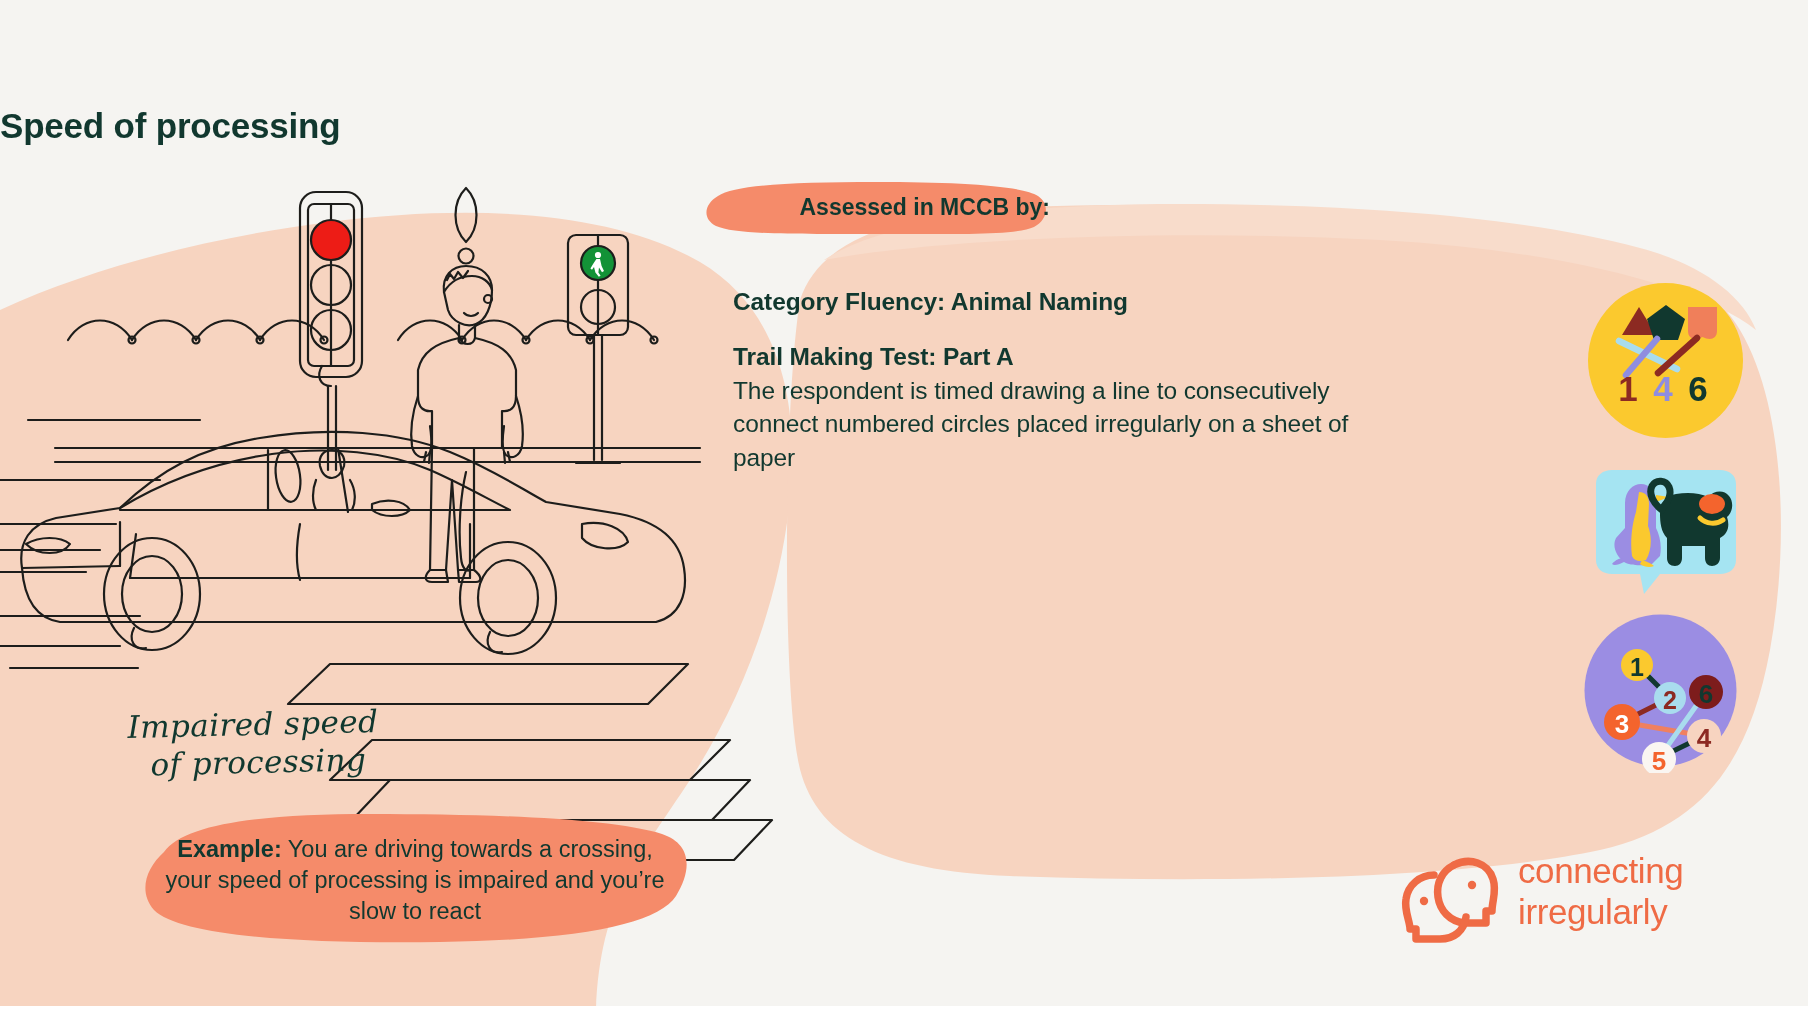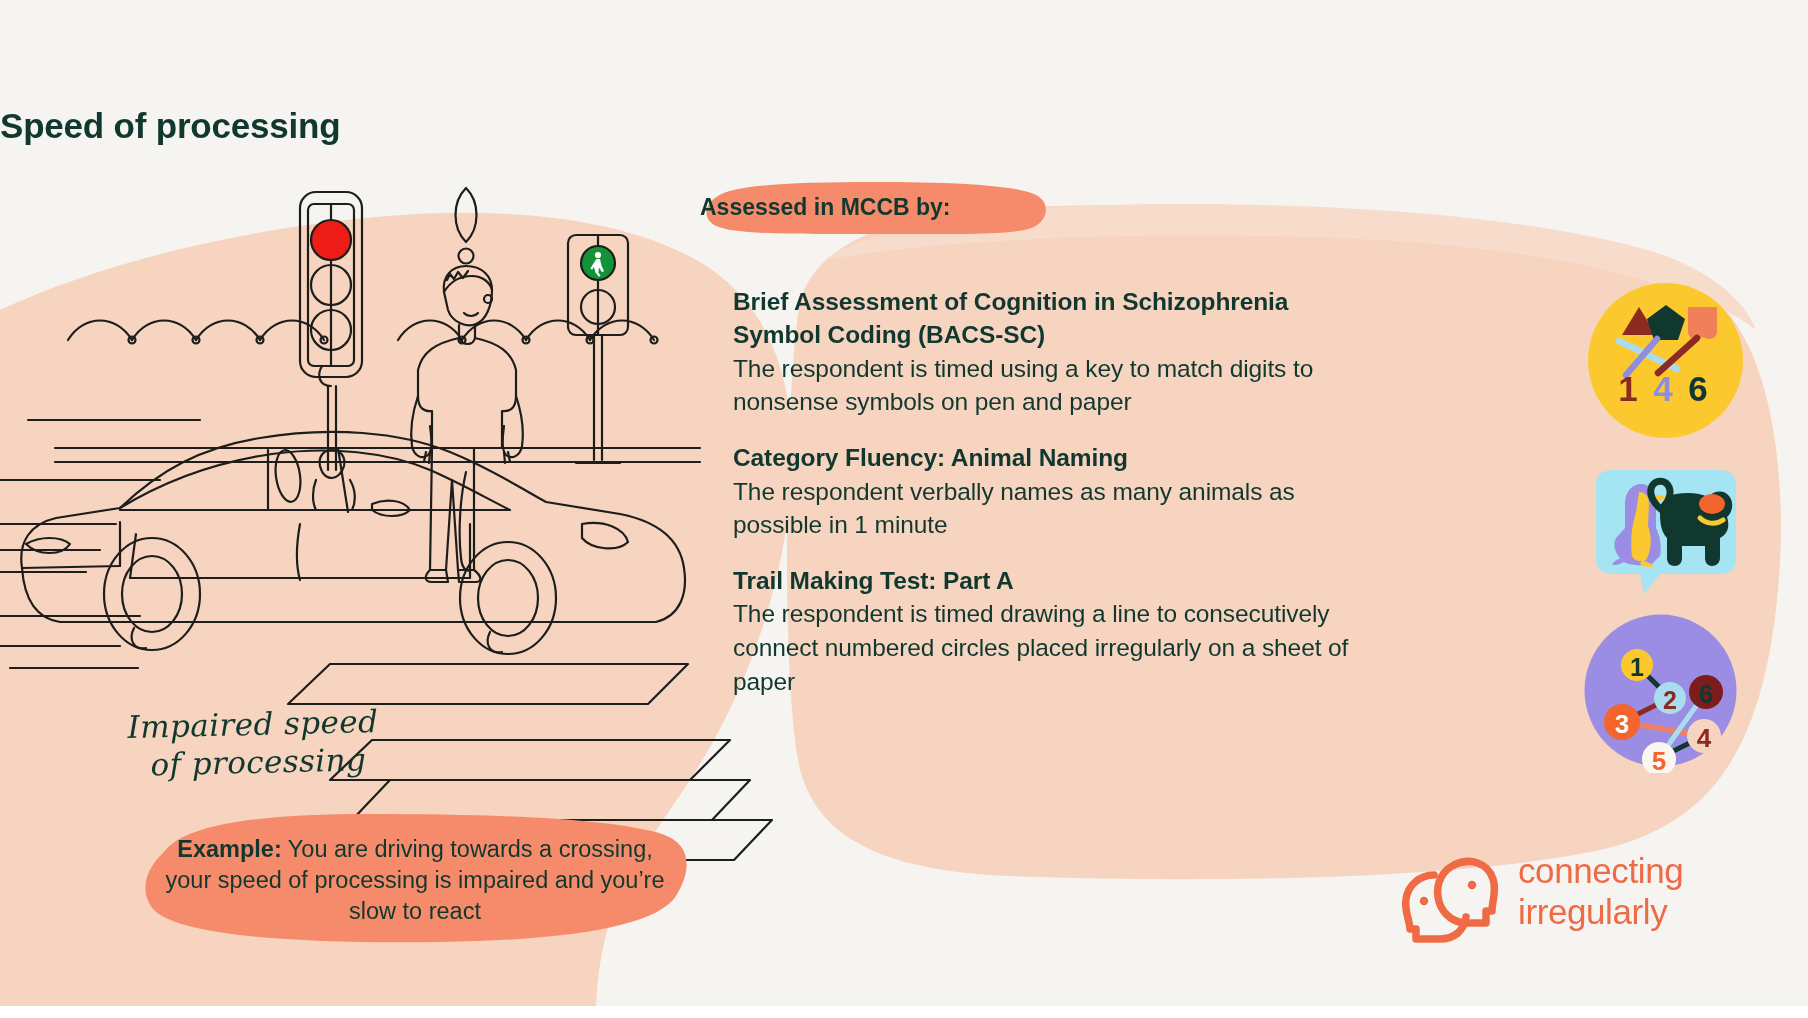--- a/index.html
+++ b/index.html
@@ -100,21 +100,21 @@
   }
   #assessed-badge .badge-bg {
     position: absolute;
     left: 0; top: 0;
     width: 100%; height: 100%;
   }
   #assessed-badge .badge-label {
     position: absolute;
     left: 0; top: 12px;
     width: 350px;
-    text-align: left;
+    text-align: right;
     color: #11382f;
     font-size: 23px;
     font-weight: bold;
   }
 
   #items {
     position: absolute;
     left: 733px;
     top: 285px;
     width: 640px;
@@ -383,26 +383,21 @@
     <svg class="badge-bg" viewBox="0 0 350 52" preserveAspectRatio="none">
       <path d="M 18 14 C 34 3, 90 0, 176 0 C 262 0, 322 4, 338 14
                C 350 22, 348 38, 334 45 C 314 54, 250 52, 176 52
                C 100 52, 36 53, 16 44 C 2 37, 4 22, 18 14 Z" fill="#f58b6a"></path>
     </svg>
     <div class="badge-label">Assessed in MCCB by:</div>
   </div>
 
   <div id="items">
     <div class="item">
-      <div class="item-title">Brief Assessment of Cognition in Schizophrenia Symbol Coding (BACS-SC)</div>
-      <div class="item-desc">The respondent is timed using a key to match digits to nonsense symbols on pen and paper</div>
-    </div>
-    <div class="item">
       <div class="item-title">Category Fluency: Animal Naming</div>
-      <div class="item-desc">The respondent verbally names as many animals as possible in 1 minute</div>
     </div>
     <div class="item">
       <div class="item-title">Trail Making Test: Part A</div>
       <div class="item-desc">The respondent is timed drawing a line to consecutively connect numbered circles placed irregularly on a sheet of paper</div>
     </div>
   </div>
 
   <svg id="icon-bacs" class="side-icon" viewBox="0 0 155 155">
     <circle cx="77.5" cy="77.5" r="77.5" fill="#fbc92e"></circle>
 

